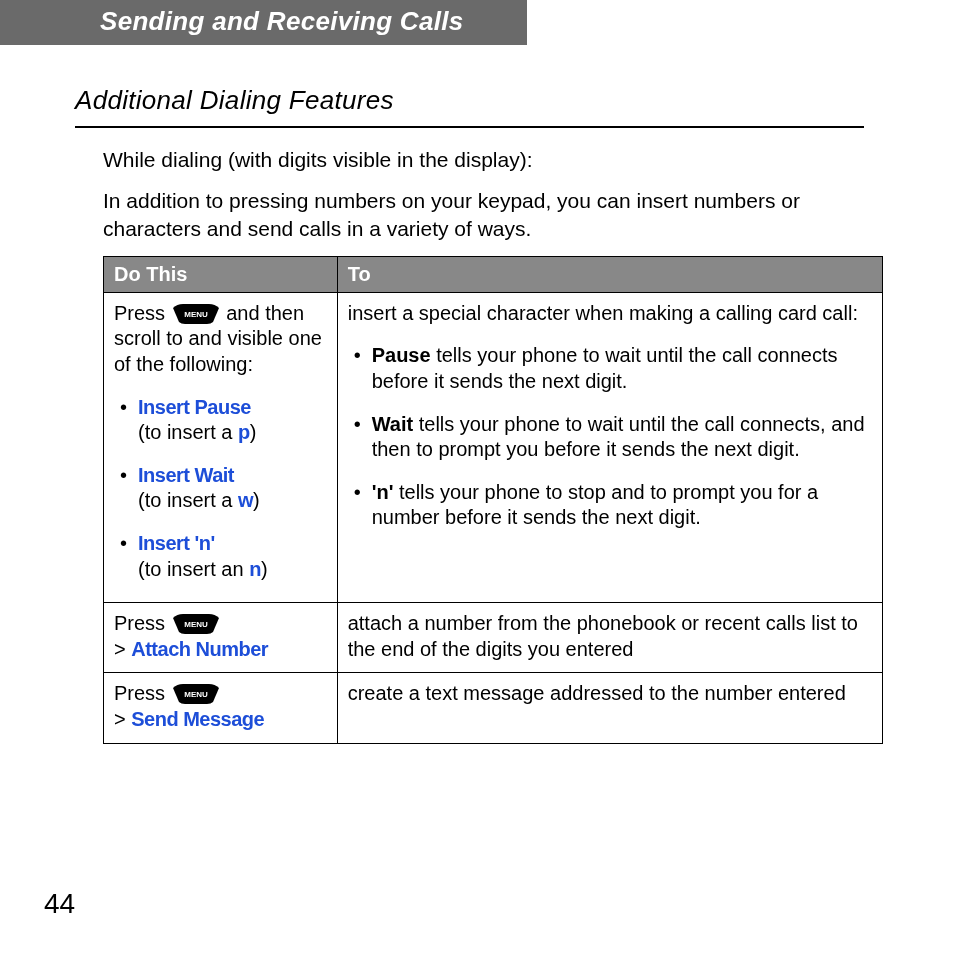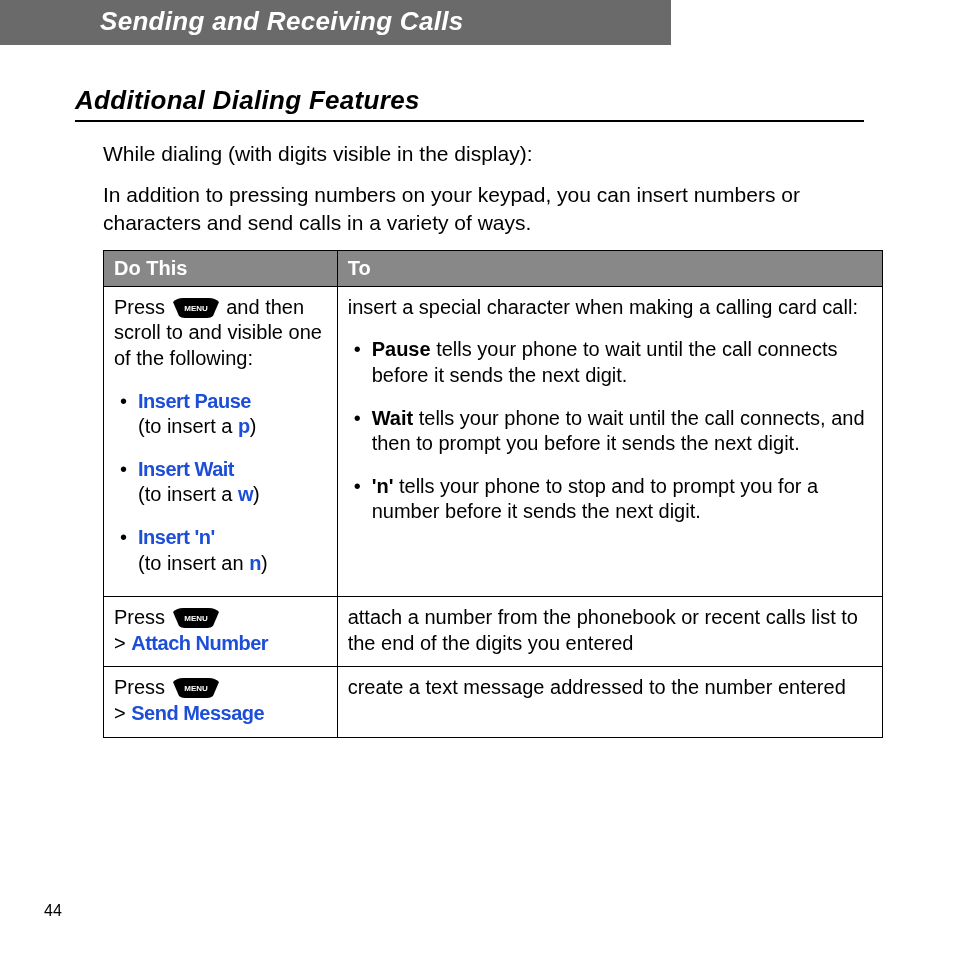--- a/index.html
+++ b/index.html
@@ -14,34 +14,34 @@
     position: relative;
     box-sizing: border-box;
   }
   .header-bar {
     background: #6a6a6a;
     color: #fff;
     font-style: italic;
     font-weight: 700;
     font-size: 26px;
     padding: 6px 0 8px 100px;
-    width: 671px;
+    width: 527px;
     box-sizing: border-box;
     letter-spacing: 0.3px;
   }
   .content {
     padding: 40px 90px 0 75px;
     box-sizing: border-box;
   }
   .section-title {
     font-style: italic;
-    font-weight: 700;
+    font-weight: 400;
     font-size: 26px;
     border-bottom: 2px solid #000;
-    padding-bottom: 4px;
+    padding-bottom: 10px;
     margin: 0 0 18px 0;
     letter-spacing: 0.3px;
   }
   .intro {
     margin: 14px 0 14px 28px;
     line-height: 1.3;
     font-size: 21px;
   }
   .table-wrap {
     margin-left: 28px;
@@ -97,21 +97,21 @@
     content: "•";
     position: absolute;
     left: 6px;
     top: 0;
   }
   .bold { font-weight: 700; }
   .page-num {
     position: absolute;
     bottom: 34px;
     left: 44px;
-    font-size: 16px;
+    font-size: 28px;
   }
 </style>
 </head>
 <body>
 
 <div class="header-bar">
   <span>Sending and Receiving Calls</span>
 </div>
 
 <div class="content">

